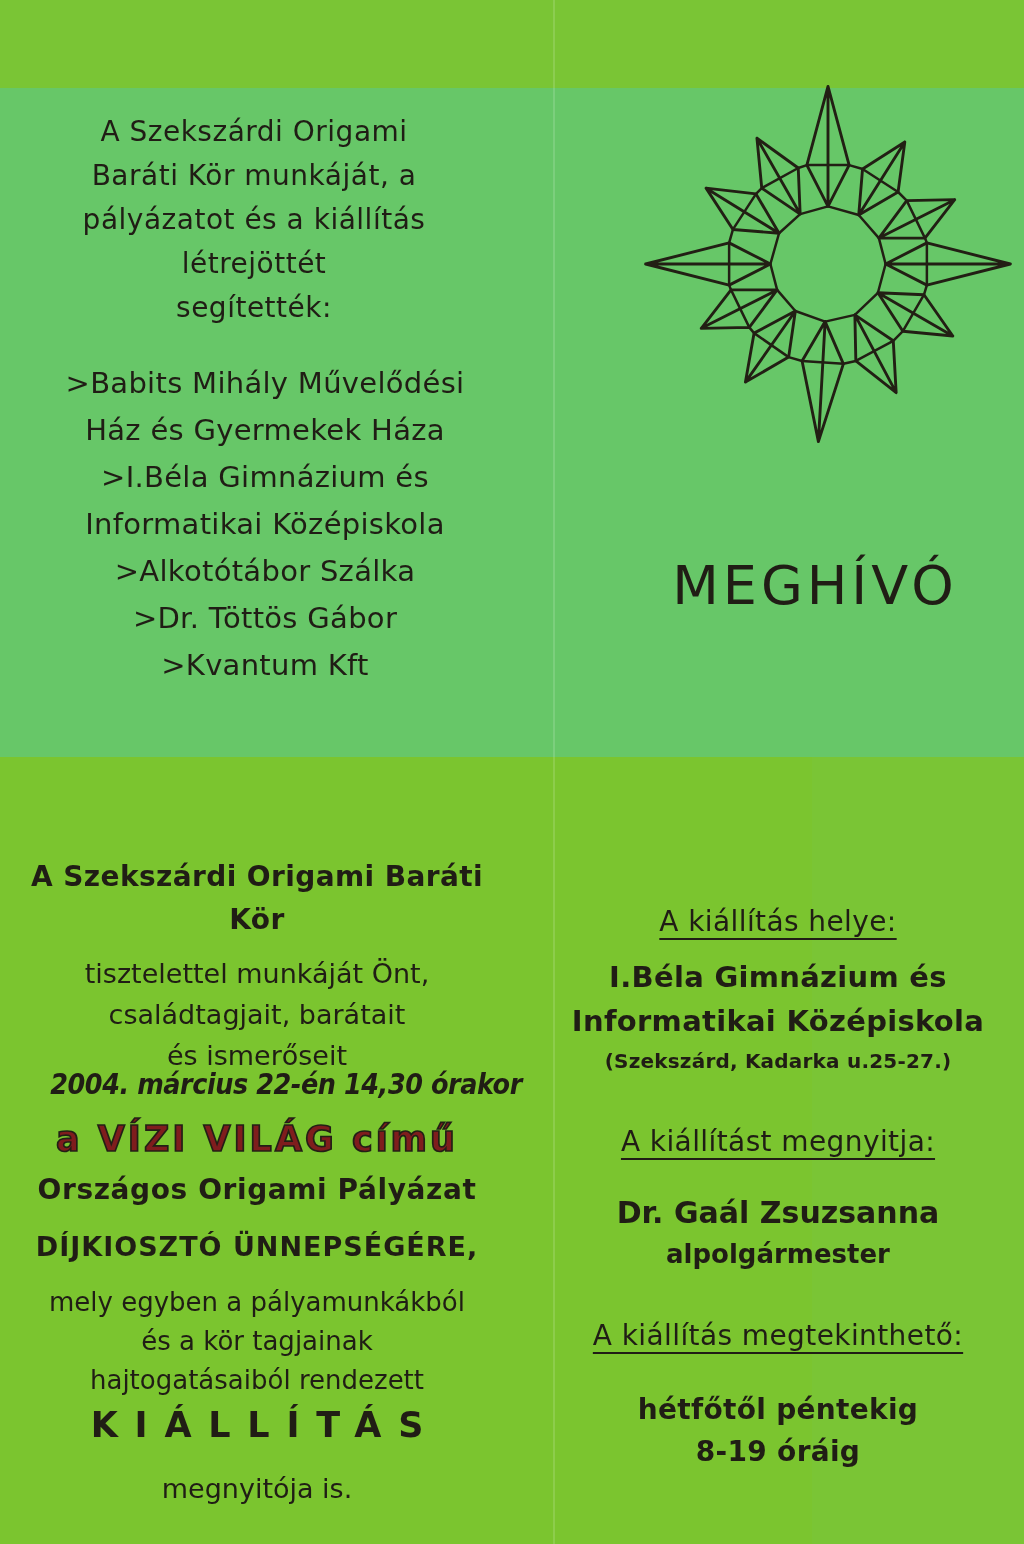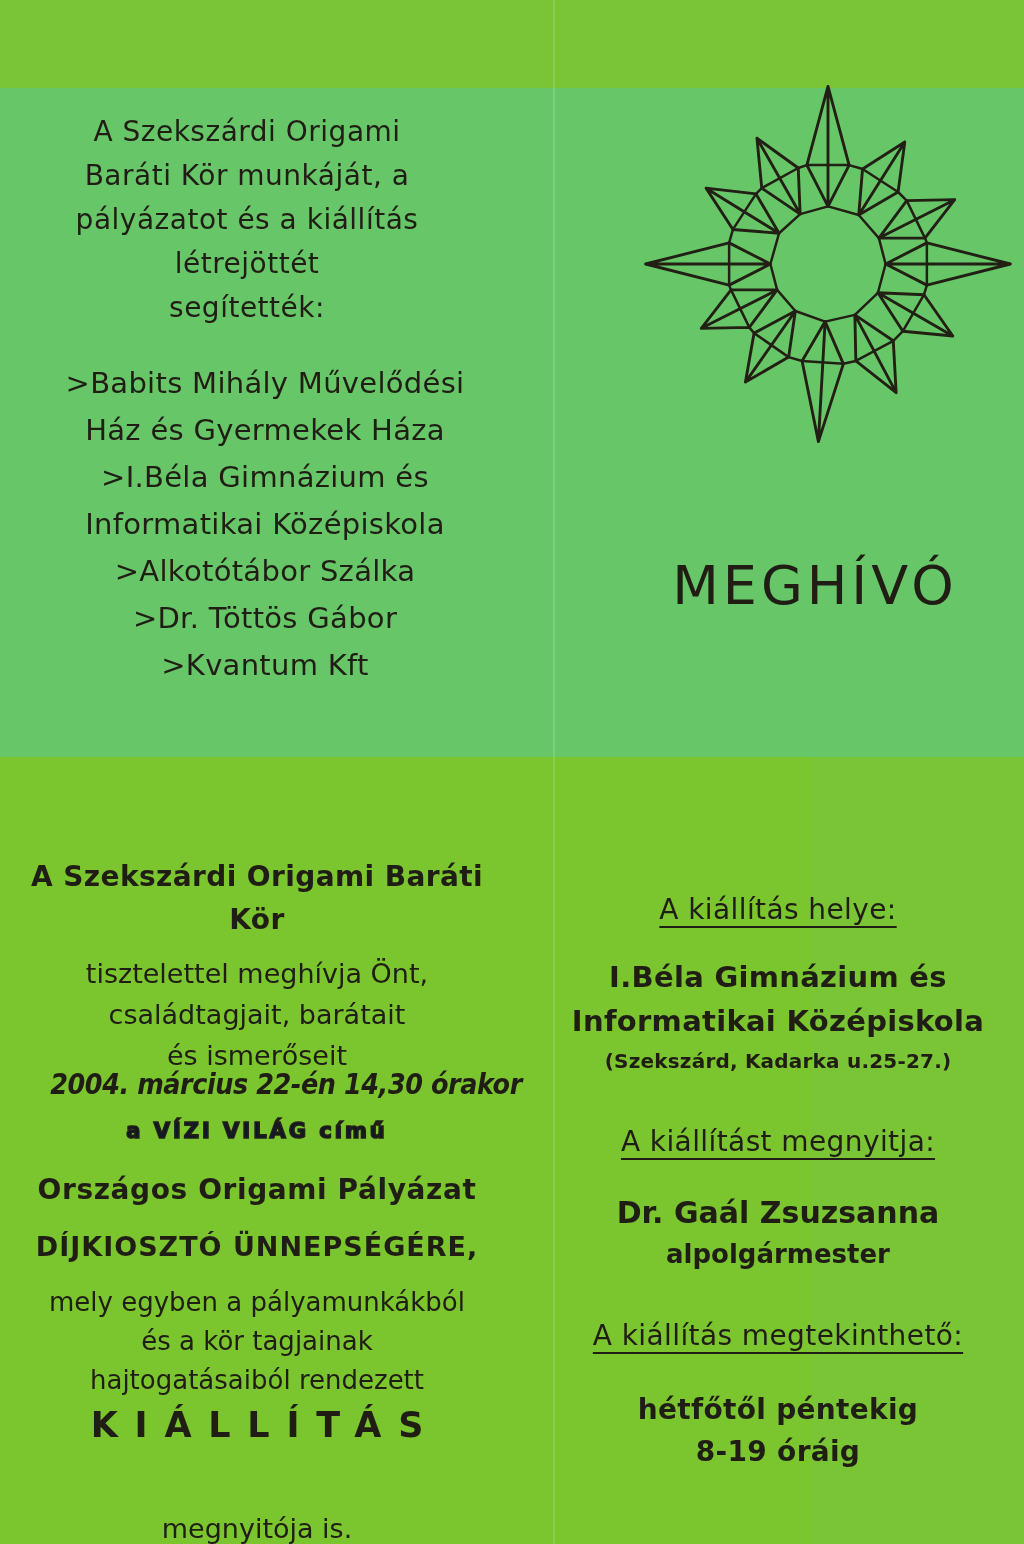--- a/index.html
+++ b/index.html
@@ -30,21 +30,21 @@
   }
   .crease-h{
     position:absolute;left:0;right:0;height:2px;top:88px;
     background:rgba(0,0,0,0.05);
   }
   .abs{position:absolute;}
   .ctr{text-align:center;}
 
   
   .intro{
-    left:37px;top:22px;width:420px;
+    left:44px;top:22px;width:420px;
     font-size:28px;line-height:44px;
     letter-spacing:0.5px;
   }
   .sponsors{
     left:20px;top:272px;width:490px;
     font-size:29px;line-height:47px;
     letter-spacing:0.3px;
   }
   .star-wrap{
     left:636px;top:-16px;width:384px;height:384px;
@@ -69,22 +69,22 @@
   }
   .b-date{
     top:310px;
     font-size:29px;font-weight:bold;font-style:italic;
     transform:scaleX(0.88);transform-origin:center;
     letter-spacing:-0.5px;
     white-space:nowrap;
   }
   .b-vizi{
     top:362px;
-    font-size:21px;font-weight:bold;letter-spacing:3px;
-    color:#0f172a;
+    font-size:35px;font-weight:bold;letter-spacing:3px;
+    color:#7f1d1d;
     -webkit-text-stroke:1.7px #221f16;
     white-space:nowrap;
   }
   .b-orszagos{
     top:416px;
     font-size:28px;font-weight:bold;letter-spacing:0.6px;
   }
   .b-dij{
     top:474px;
     font-size:27px;font-weight:600;letter-spacing:1px;
@@ -94,31 +94,30 @@
     font-size:26px;line-height:39px;
   }
   .b-kiallitas{
     top:648px;
     font-size:35px;font-weight:bold;letter-spacing:0.48em;
     text-indent:0.48em; 
   }
   .b-megnyitoja{
     top:716px;
     font-size:27px;
-    margin-top:40px;
   }
 
   .r-heading{
     font-size:28px;
     text-decoration:underline;
     text-decoration-thickness:2px;
     text-underline-offset:7px;
     letter-spacing:0.4px;
   }
-  .r-helye{top:136px;}
+  .r-helye{top:148px;}
   .r-place{
     top:198px;
     font-size:29px;font-weight:bold;line-height:44px;letter-spacing:0.3px;
   }
   .r-place-addr{
     font-size:20px;font-weight:bold;line-height:36px;letter-spacing:0.2px;
   }
   .r-megnyitja{top:368px;}
   .r-person{
     top:434px;
@@ -185,21 +184,21 @@
   </div>
 
   <div class="panel-bottom">
 
     <div class="abs ctr col-left b-heading">
       <div>A Szekszárdi Origami Baráti</div>
       <div>Kör</div>
     </div>
 
     <div class="abs ctr col-left b-invite">
-      <div>tisztelettel meghívja Önt,</div>
+      <div>tisztelettel munkáját Önt,</div>
       <div>családtagjait, barátait</div>
       <div>és ismerőseit</div>
     </div>
 
     <div class="abs ctr col-left b-date">2004. március 22-én 14,30 órakor</div>
 
     <div class="abs ctr col-left b-vizi">a VÍZI VILÁG című</div>
 
     <div class="abs ctr col-left b-orszagos">Országos Origami Pályázat</div>
 

